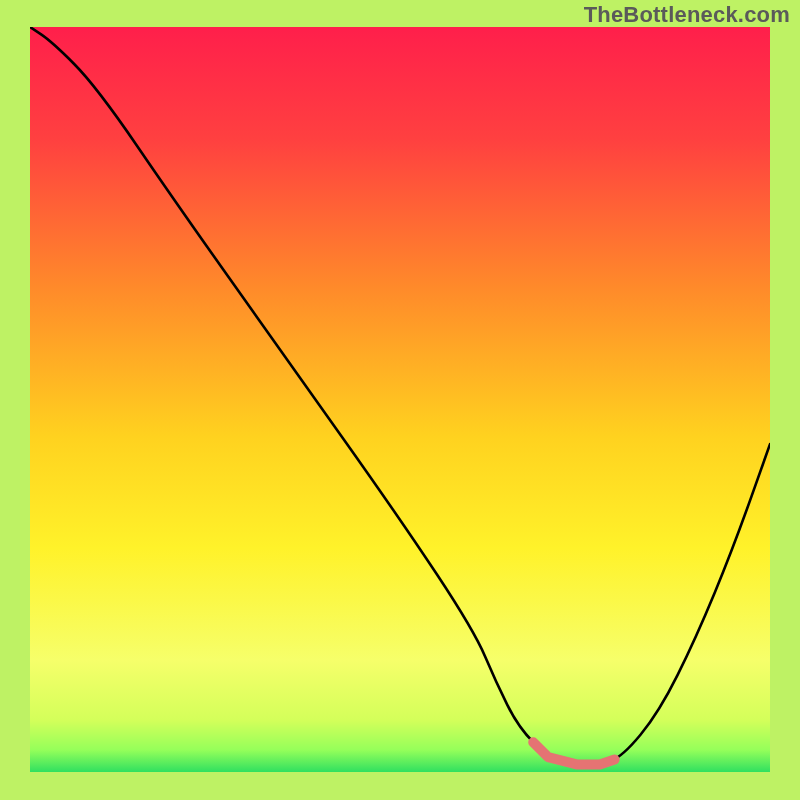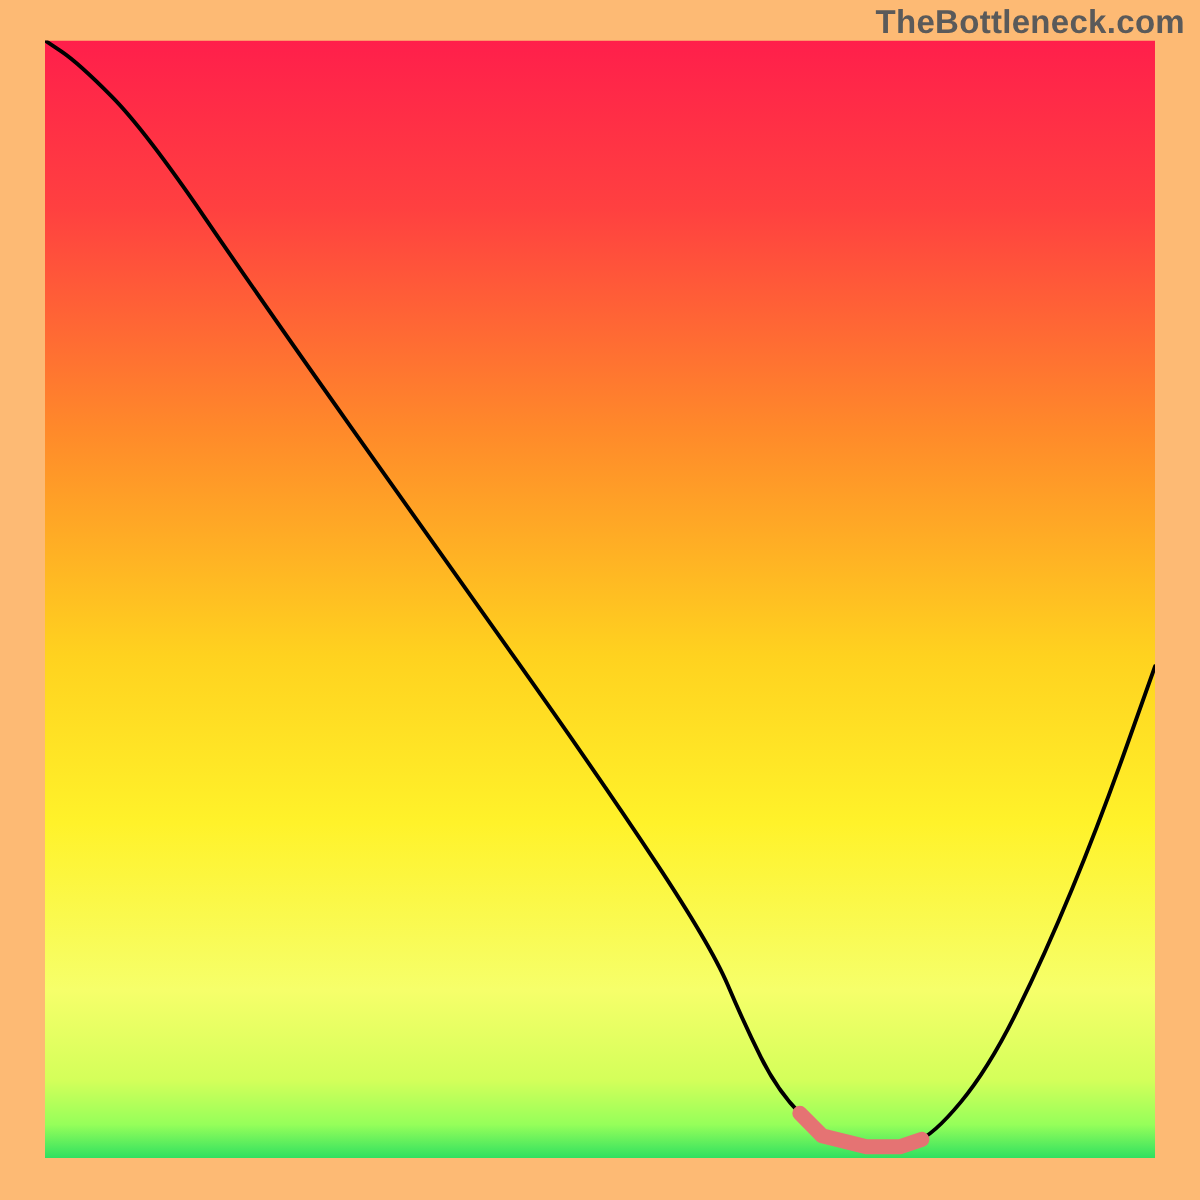--- a/index.html
+++ b/index.html
@@ -8,21 +8,21 @@
     width: 800px;
     height: 800px;
     background: #000;
     overflow: hidden;
     font-family: Arial, Helvetica, sans-serif;
   }
   .wrap {
     position: relative;
     width: 800px;
     height: 800px;
-    background: #fdba74;
+    background: #bef264;
   }
   .watermark {
     position: absolute;
     top: 2px;
     right: 10px;
     color: #5a5a5a;
     font-size: 22px;
     font-weight: 600;
     letter-spacing: 0.2px;
     z-index: 30;

